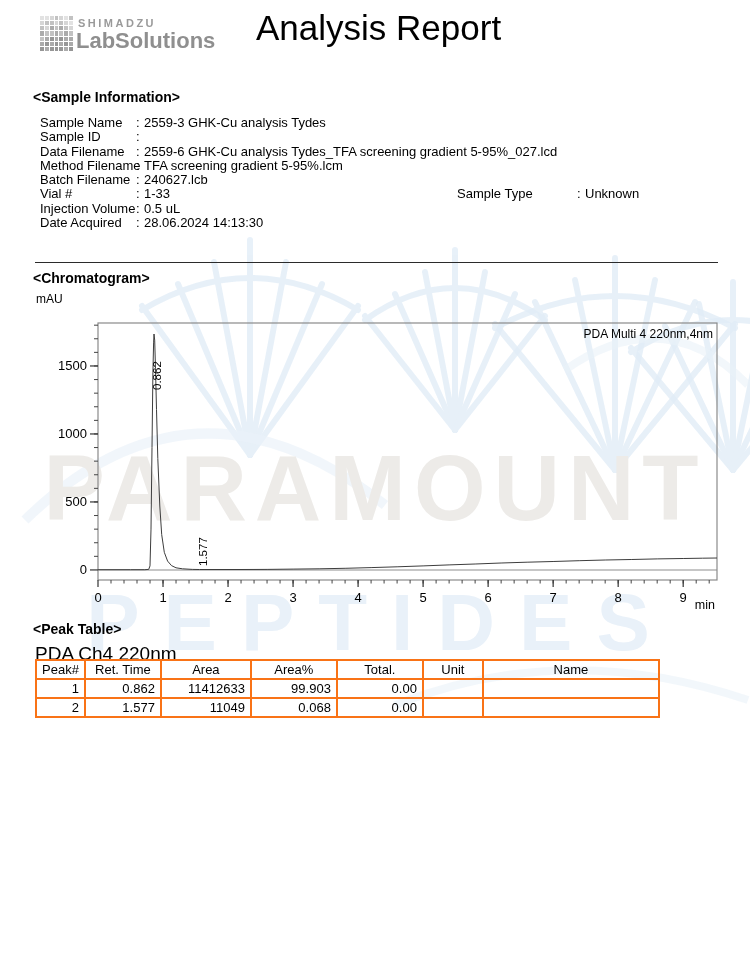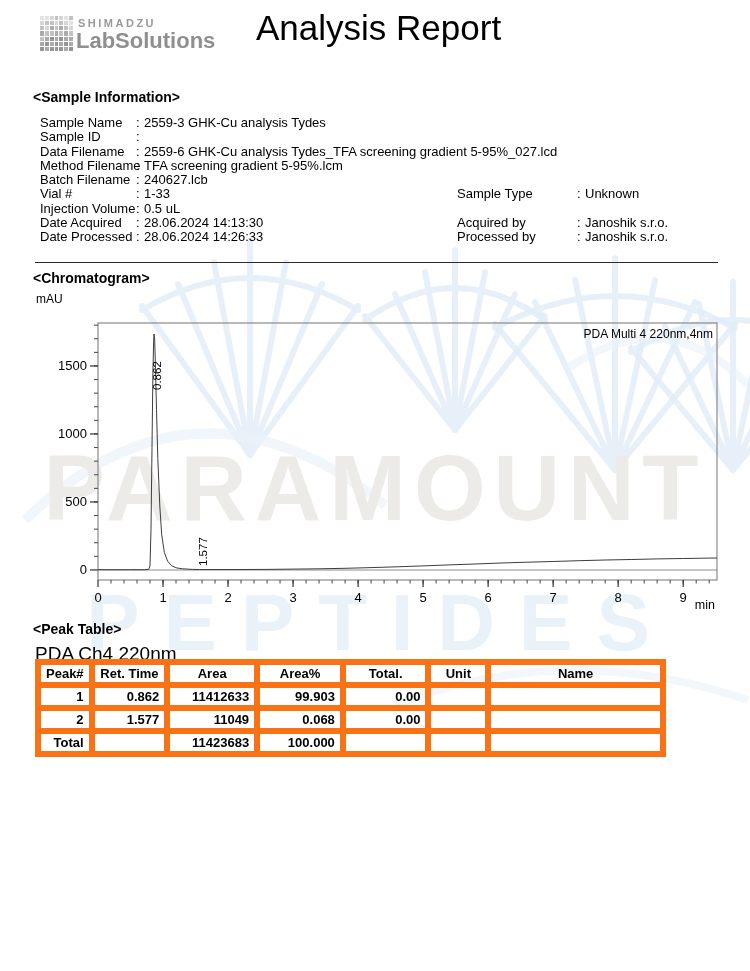--- a/index.html
+++ b/index.html
@@ -31,22 +31,22 @@
   .srow .rt .lab{width:120px;}
 
   #divider{position:absolute;left:35px;top:262px;width:683px;height:0;border-top:1.4px solid #2b2b2b;}
 
   #mau-label{position:absolute;left:36px;top:292px;font-size:12px;}
   #chrom-wrap{position:absolute;left:30px;top:318px;}
 
   
   #pt-channel{position:absolute;left:35px;top:643px;font-size:19px;}
   #peak-table{position:absolute;left:35px;top:659px;border-collapse:collapse;font-size:13px;}
-  #peak-table th,#peak-table td{border:6px solid #f97316;padding:0 5px;height:17px;
-    font-weight:bold;line-height:16px;}
+  #peak-table th,#peak-table td{border:2px solid #f97316;padding:0 5px;height:17px;
+    font-weight:normal;line-height:16px;}
   #peak-table th{text-align:center;}
   #peak-table td.num{text-align:right;}
 </style>
 </head>
 <body>
 
 <div id="page">
 
   <svg id="watermark" width="750" height="971" viewBox="0 0 750 971">
       <g stroke="#e2edf7" stroke-width="6" stroke-linecap="round" fill="none" opacity="0.8">
@@ -155,22 +155,21 @@
 
     <div class="section-title" style="top:89px">&lt;Sample Information&gt;</div>
     <div id="sample-rows">
         <div class="srow"><span class="lab">Sample Name</span><span class="col">:</span><span>2559-3 GHK-Cu analysis Tydes</span></div>
         <div class="srow"><span class="lab">Sample ID</span><span class="col">:</span><span></span></div>
         <div class="srow"><span class="lab">Data Filename</span><span class="col">:</span><span>2559-6 GHK-Cu analysis Tydes_TFA screening gradient 5-95%_027.lcd</span></div>
         <div class="srow"><span class="lab">Method Filename</span><span class="col">:</span><span>TFA screening gradient 5-95%.lcm</span></div>
         <div class="srow"><span class="lab">Batch Filename</span><span class="col">:</span><span>240627.lcb</span></div>
         <div class="srow"><span class="lab">Vial #</span><span class="col">:</span><span>1-33</span><span class="rt"><span class="lab">Sample Type</span><span class="col">:</span><span>Unknown</span></span></div>
         <div class="srow"><span class="lab">Injection Volume</span><span class="col">:</span><span>0.5 uL</span></div>
-        <div class="srow"><span class="lab">Date Acquired</span><span class="col">:</span><span>28.06.2024 14:13:30</span><span class="rt"><span class="lab">Acquired by</span><span class="col">:</span><span>Janoshik s.r.o.</span></span></div>
-        <div class="srow"><span class="lab">Date Processed</span><span class="col">:</span><span>28.06.2024 14:26:33</span><span class="rt"><span class="lab">Processed by</span><span class="col">:</span><span>Janoshik s.r.o.</span></span></div>
+        <div class="srow"><span class="lab">Date Acquired</span><span class="col">:</span><span>28.06.2024 14:13:30</span></div>
       </div>
 
     <div id="divider"></div>
 
     <div class="section-title" style="top:270px">&lt;Chromatogram&gt;</div>
     <div id="mau-label">mAU</div>
     <div id="chrom-wrap">
       <svg id="chrom-svg" width="695" height="300" viewBox="0 0 695 300">
           <line x1="68" y1="251.93756613756614" x2="687" y2="251.93756613756614" stroke="#b3b3b3" stroke-width="1.6"></line>
           <rect x="68" y="5" width="619" height="257" fill="none" stroke="#8a8a8a" stroke-width="1.2"></rect>
@@ -310,26 +309,17 @@
           </tr>
           <tr>
             <td class="num">2</td>
             <td class="num">1.577</td>
             <td class="num">11049</td>
             <td class="num">0.068</td>
             <td class="num">0.00</td>
             <td></td>
             <td></td>
           </tr>
-          <tr>
-            <td class="num">Total</td>
-            <td class="num"></td>
-            <td class="num">11423683</td>
-            <td class="num">100.000</td>
-            <td class="num"></td>
-            <td></td>
-            <td></td>
-          </tr>
         </tbody>
     </table>
 
   </div>
 </div>
 
 </body></html>

